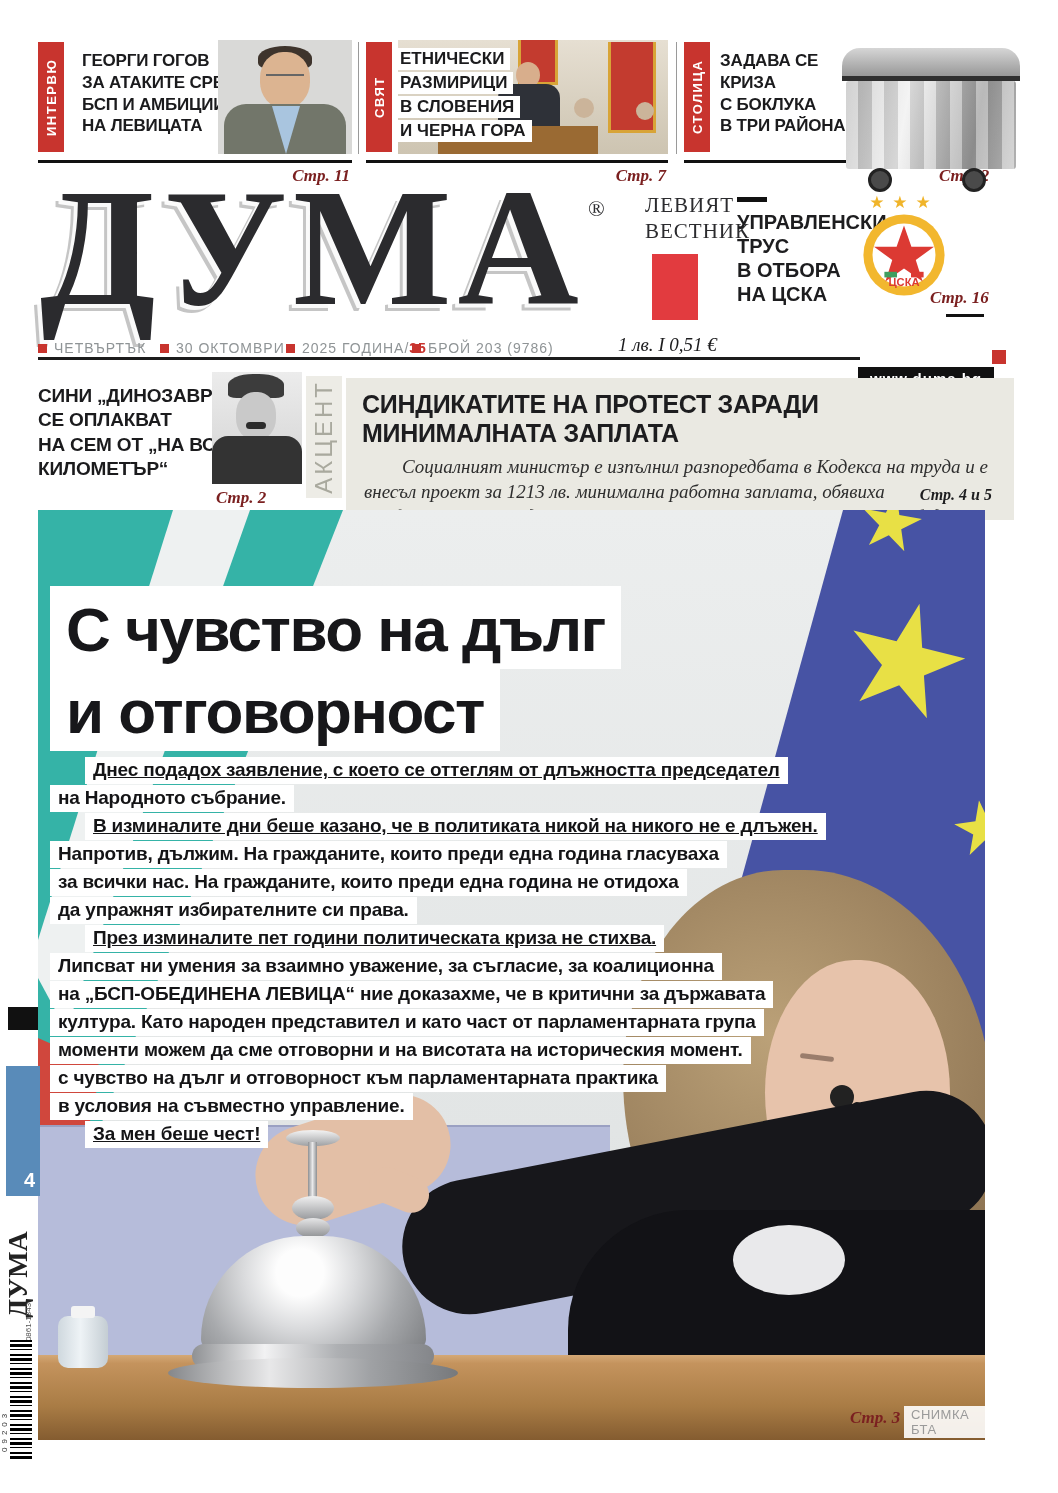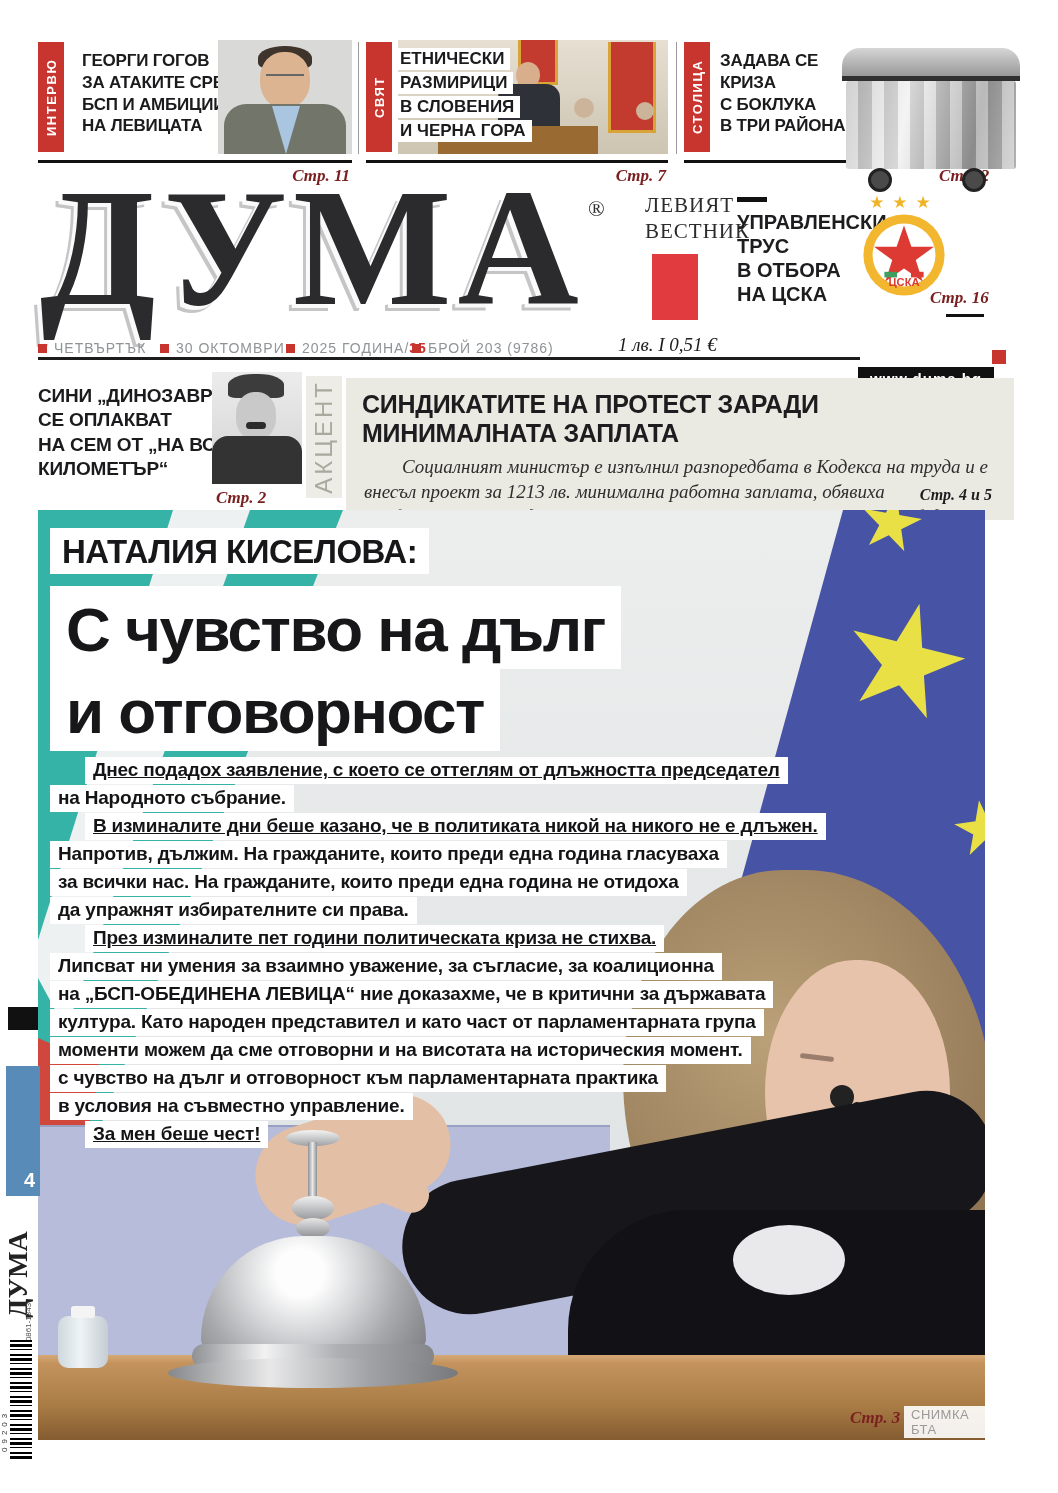--- a/index.html
+++ b/index.html
@@ -229,21 +229,20 @@
     <div class="abs" style="left:130px;top:620px;width:290px;height:258px;">
       <div class="abs" style="left:118px;top:0;width:54px;height:16px;background:linear-gradient(#f4f4f4,#9fa1a4);border-radius:50%;"></div>
       <div class="abs" style="left:140px;top:12px;width:9px;height:78px;background:linear-gradient(90deg,#8d8f92,#e9e9ea,#8d8f92);"></div>
       <div class="abs" style="left:124px;top:66px;width:42px;height:24px;background:linear-gradient(#f0f0f0,#97999c);border-radius:50%;"></div>
       <div class="abs" style="left:128px;top:88px;width:34px;height:20px;background:linear-gradient(#e6e6e7,#8d8f92);border-radius:50%;"></div>
       <div class="abs" style="left:33px;top:106px;width:225px;height:114px;background:radial-gradient(circle at 44% 32%,#fdfdfd 0 16%,#dadbdd 38%,#a7a9ac 68%,#7e8083 100%);border-radius:112px 112px 12px 12px;"></div>
       <div class="abs" style="left:24px;top:214px;width:242px;height:24px;background:linear-gradient(90deg,#8f9194,#f2f2f3 30%,#aeb0b3 60%,#84868a);border-radius:12px;"></div>
       <div class="abs" style="left:0;top:228px;width:290px;height:30px;background:linear-gradient(90deg,#85878a,#e8e8e9 35%,#9fa1a4 70%,#77797c);border-radius:50%;"></div>
     </div>
 
-    <div class="kicker">НАТАЛИЯ КИСЕЛОВА:</div>
     <div class="bigline" style="top:76px;">С чувство на дълг</div>
     <div class="bigline" style="top:158px;">и отговорност</div>
 
     <div id="bodylines">
       <div class="ln ind">Днес подадох заявление, с което се оттеглям от длъжността председател</div>
       <div class="ln">на Народното събрание.</div>
       <div class="ln ind">В изминалите дни беше казано, че в политиката никой на никого не е длъжен.</div>
       <div class="ln">Напротив, дължим. На гражданите, които преди една година гласуваха</div>
       <div class="ln">за всички нас. На гражданите, които преди една година не отидоха</div>
       <div class="ln">да упражнят избирателните си права.</div>

